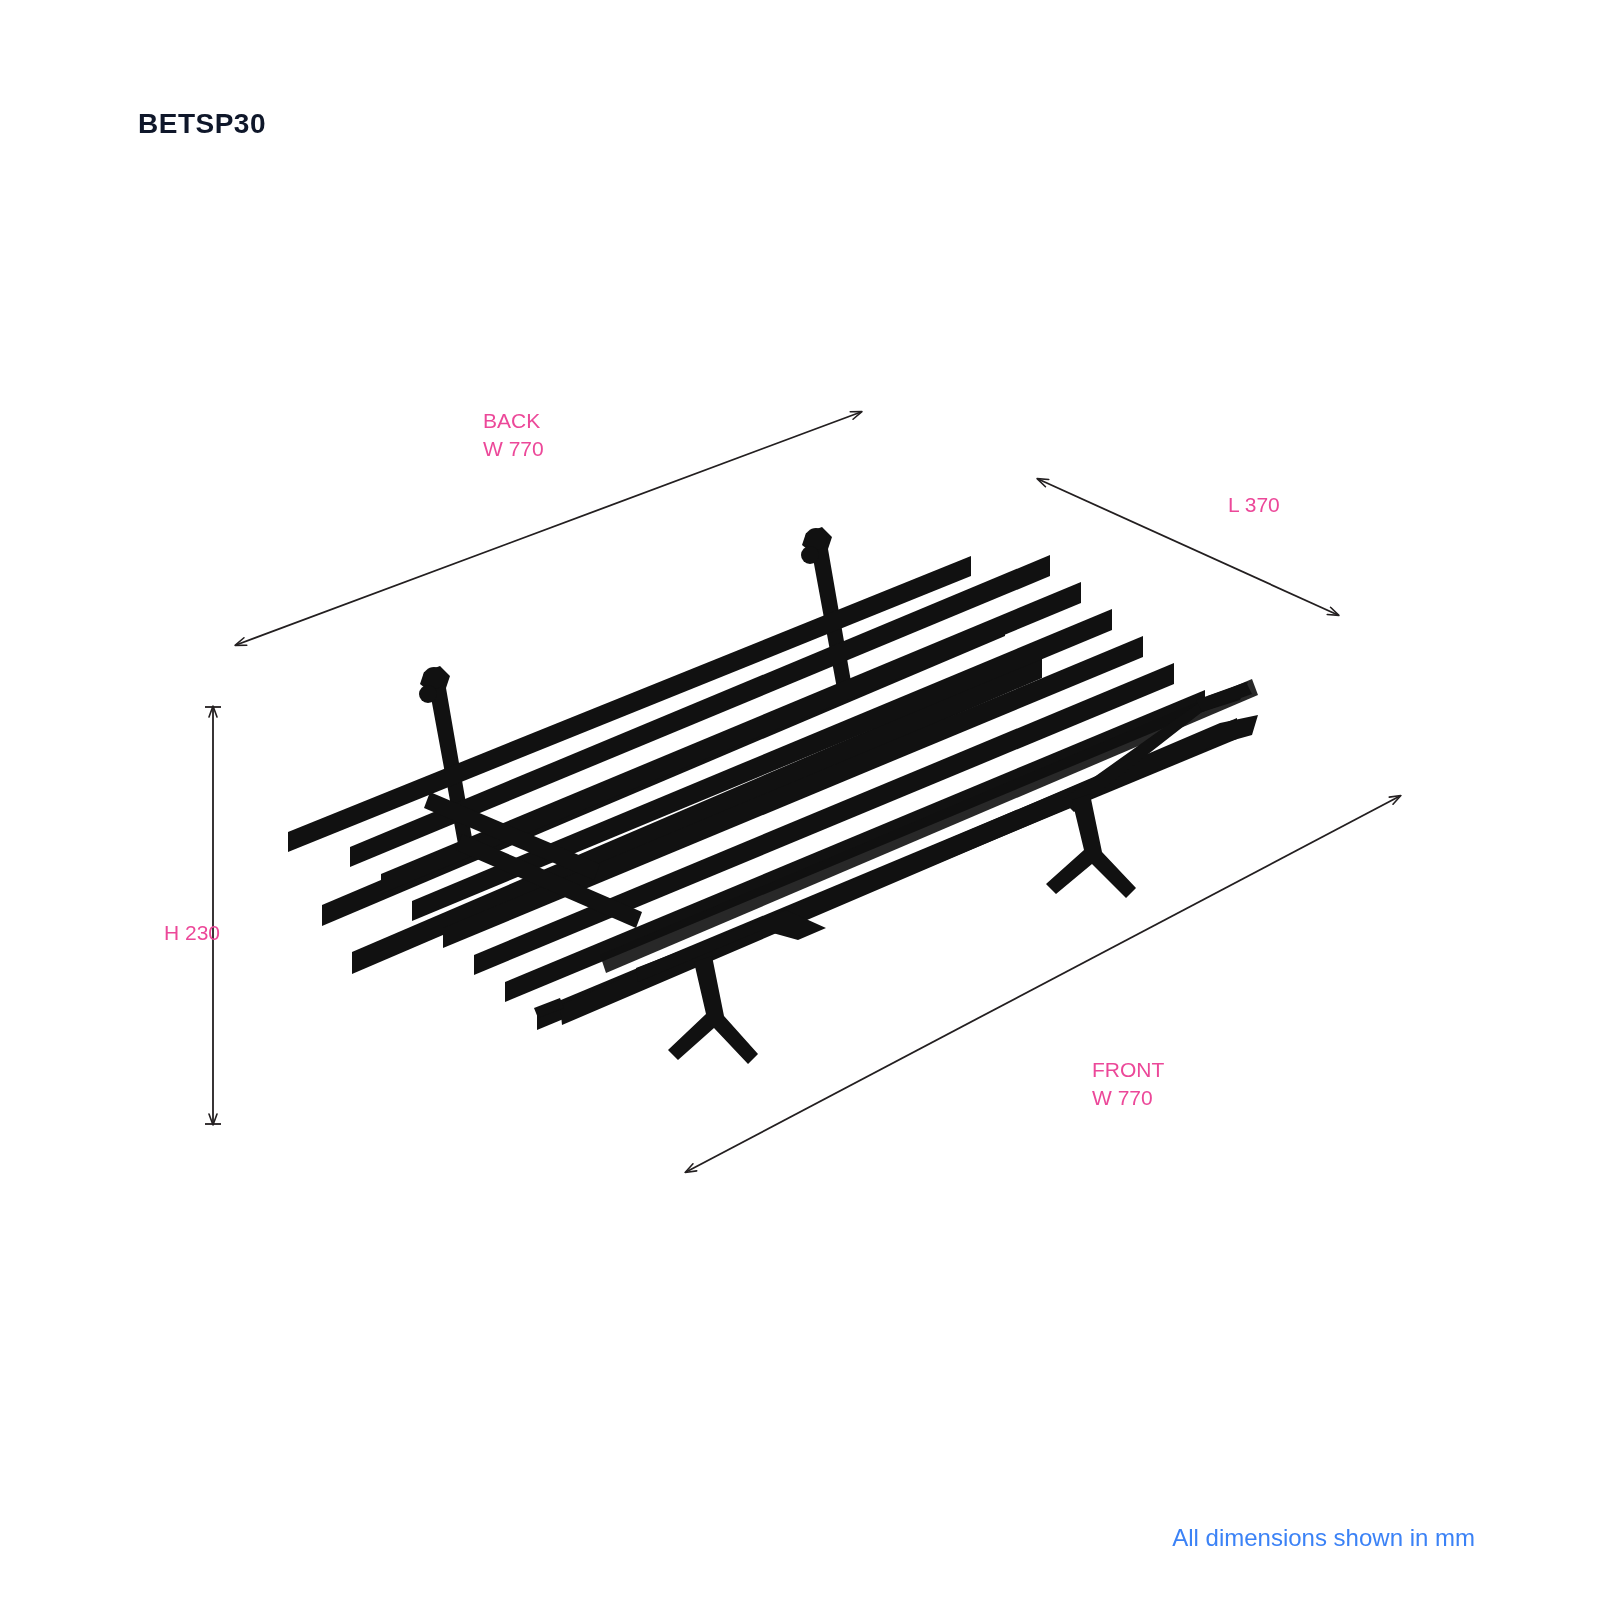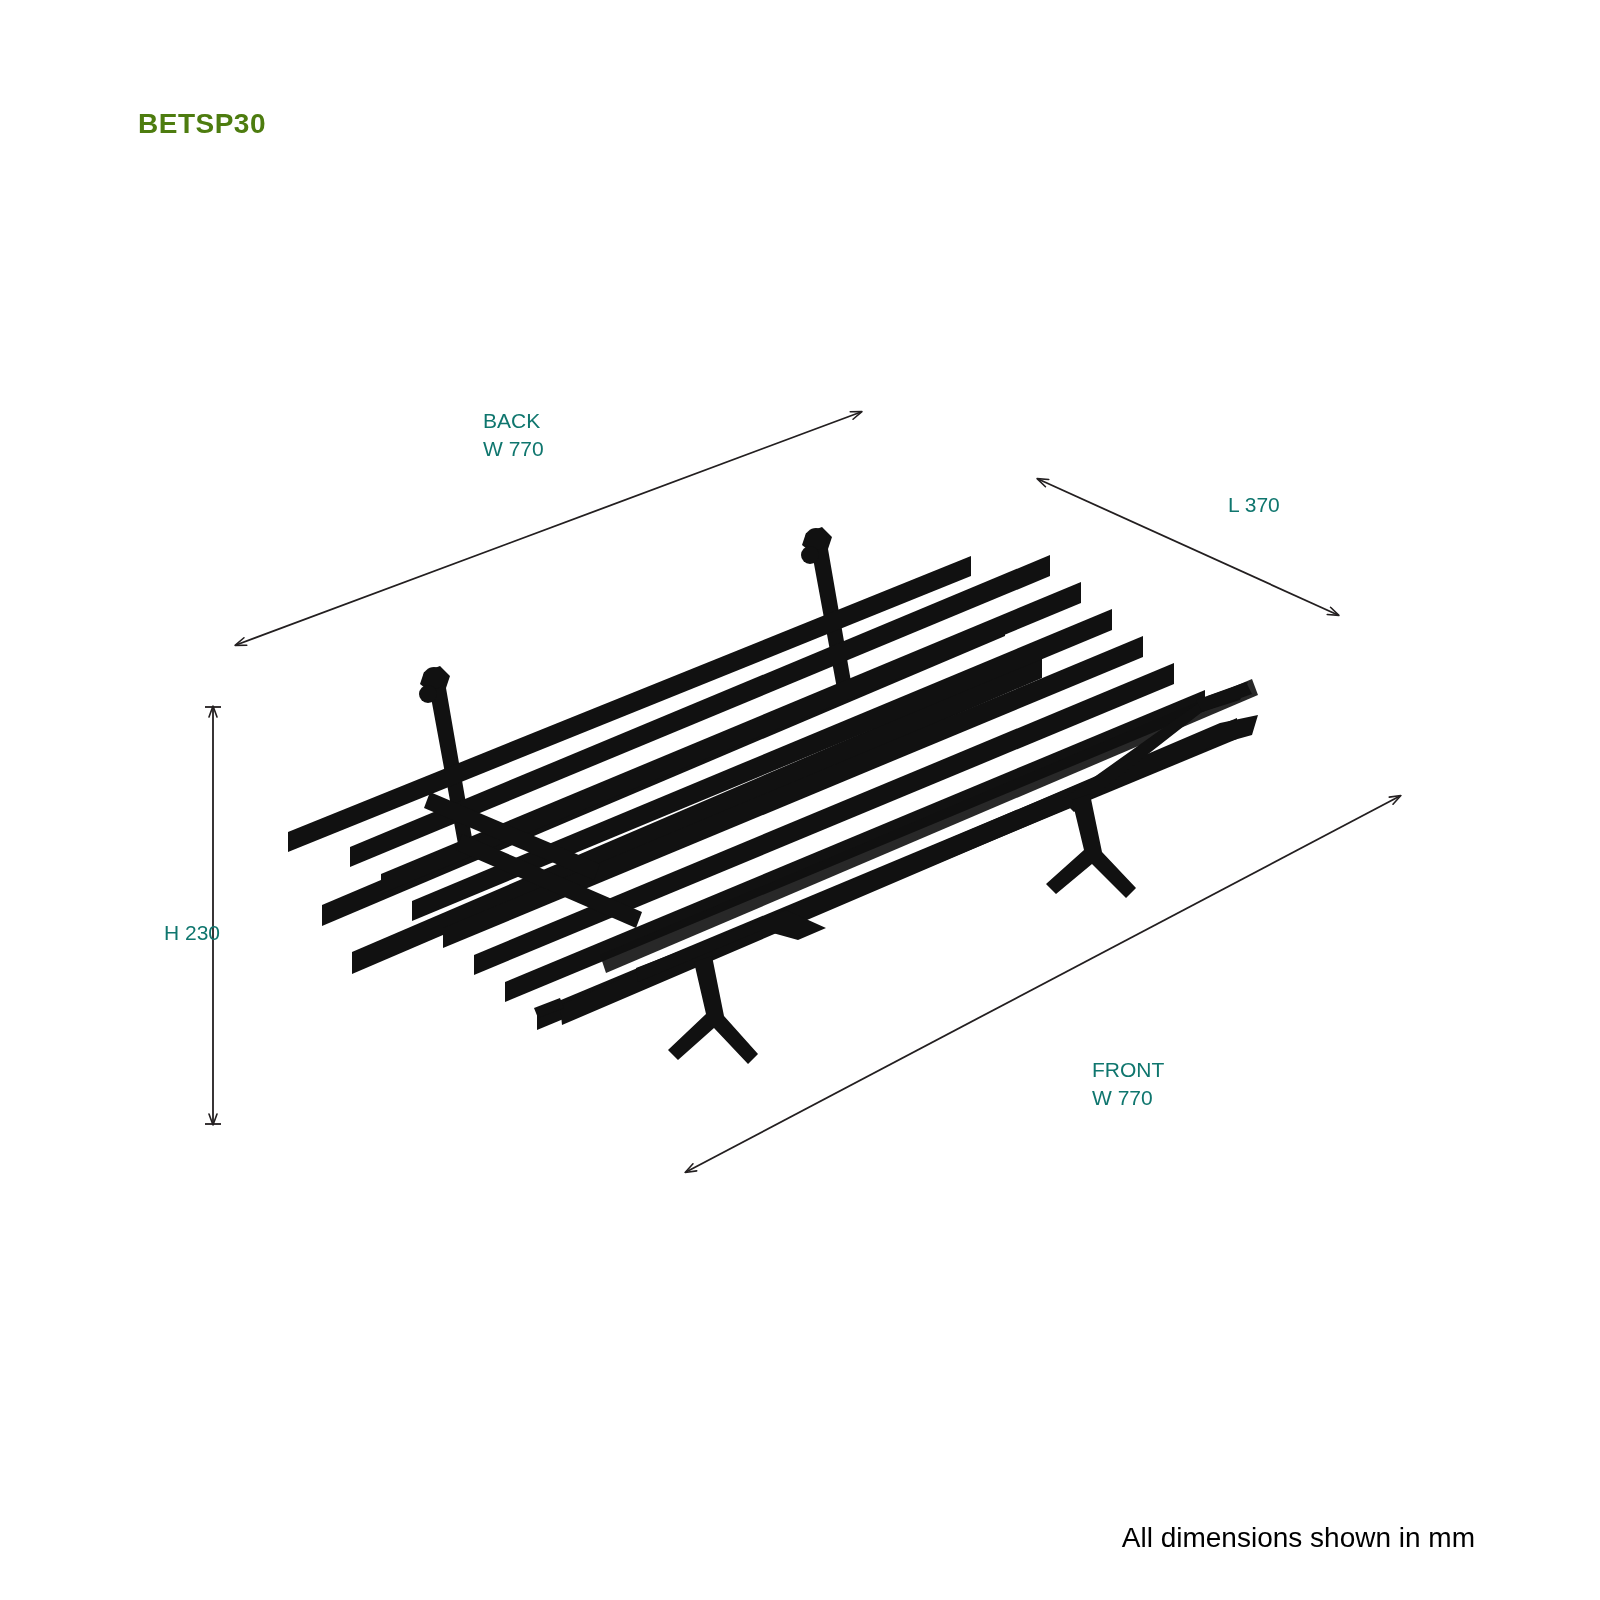--- a/index.html
+++ b/index.html
@@ -15,36 +15,36 @@
     color: #231f20;
     overflow: hidden;
   }
   #page-title {
     position: absolute;
     left: 138px;
     top: 108px;
     font-size: 28px;
     font-weight: bold;
     letter-spacing: 0.5px;
-    color: #4d7c0f;
+    color: #0f172a;
   }
   #footer-note {
     position: absolute;
     right: 125px;
     top: 1538px;
     transform: translateY(-50%);
-    font-size: 28px;
-    color: #000000;
+    font-size: 24px;
+    color: #3b82f6;
     white-space: nowrap;
   }
   .dim-label {
     position: absolute;
     font-size: 21px;
     line-height: 1.32;
-    color: #0f766e;
+    color: #ec4899;
     white-space: nowrap;
   }
   #label-back {
     left: 483px;
     top: 407px;
   }
   #label-length {
     left: 1228px;
     top: 491px;
   }

